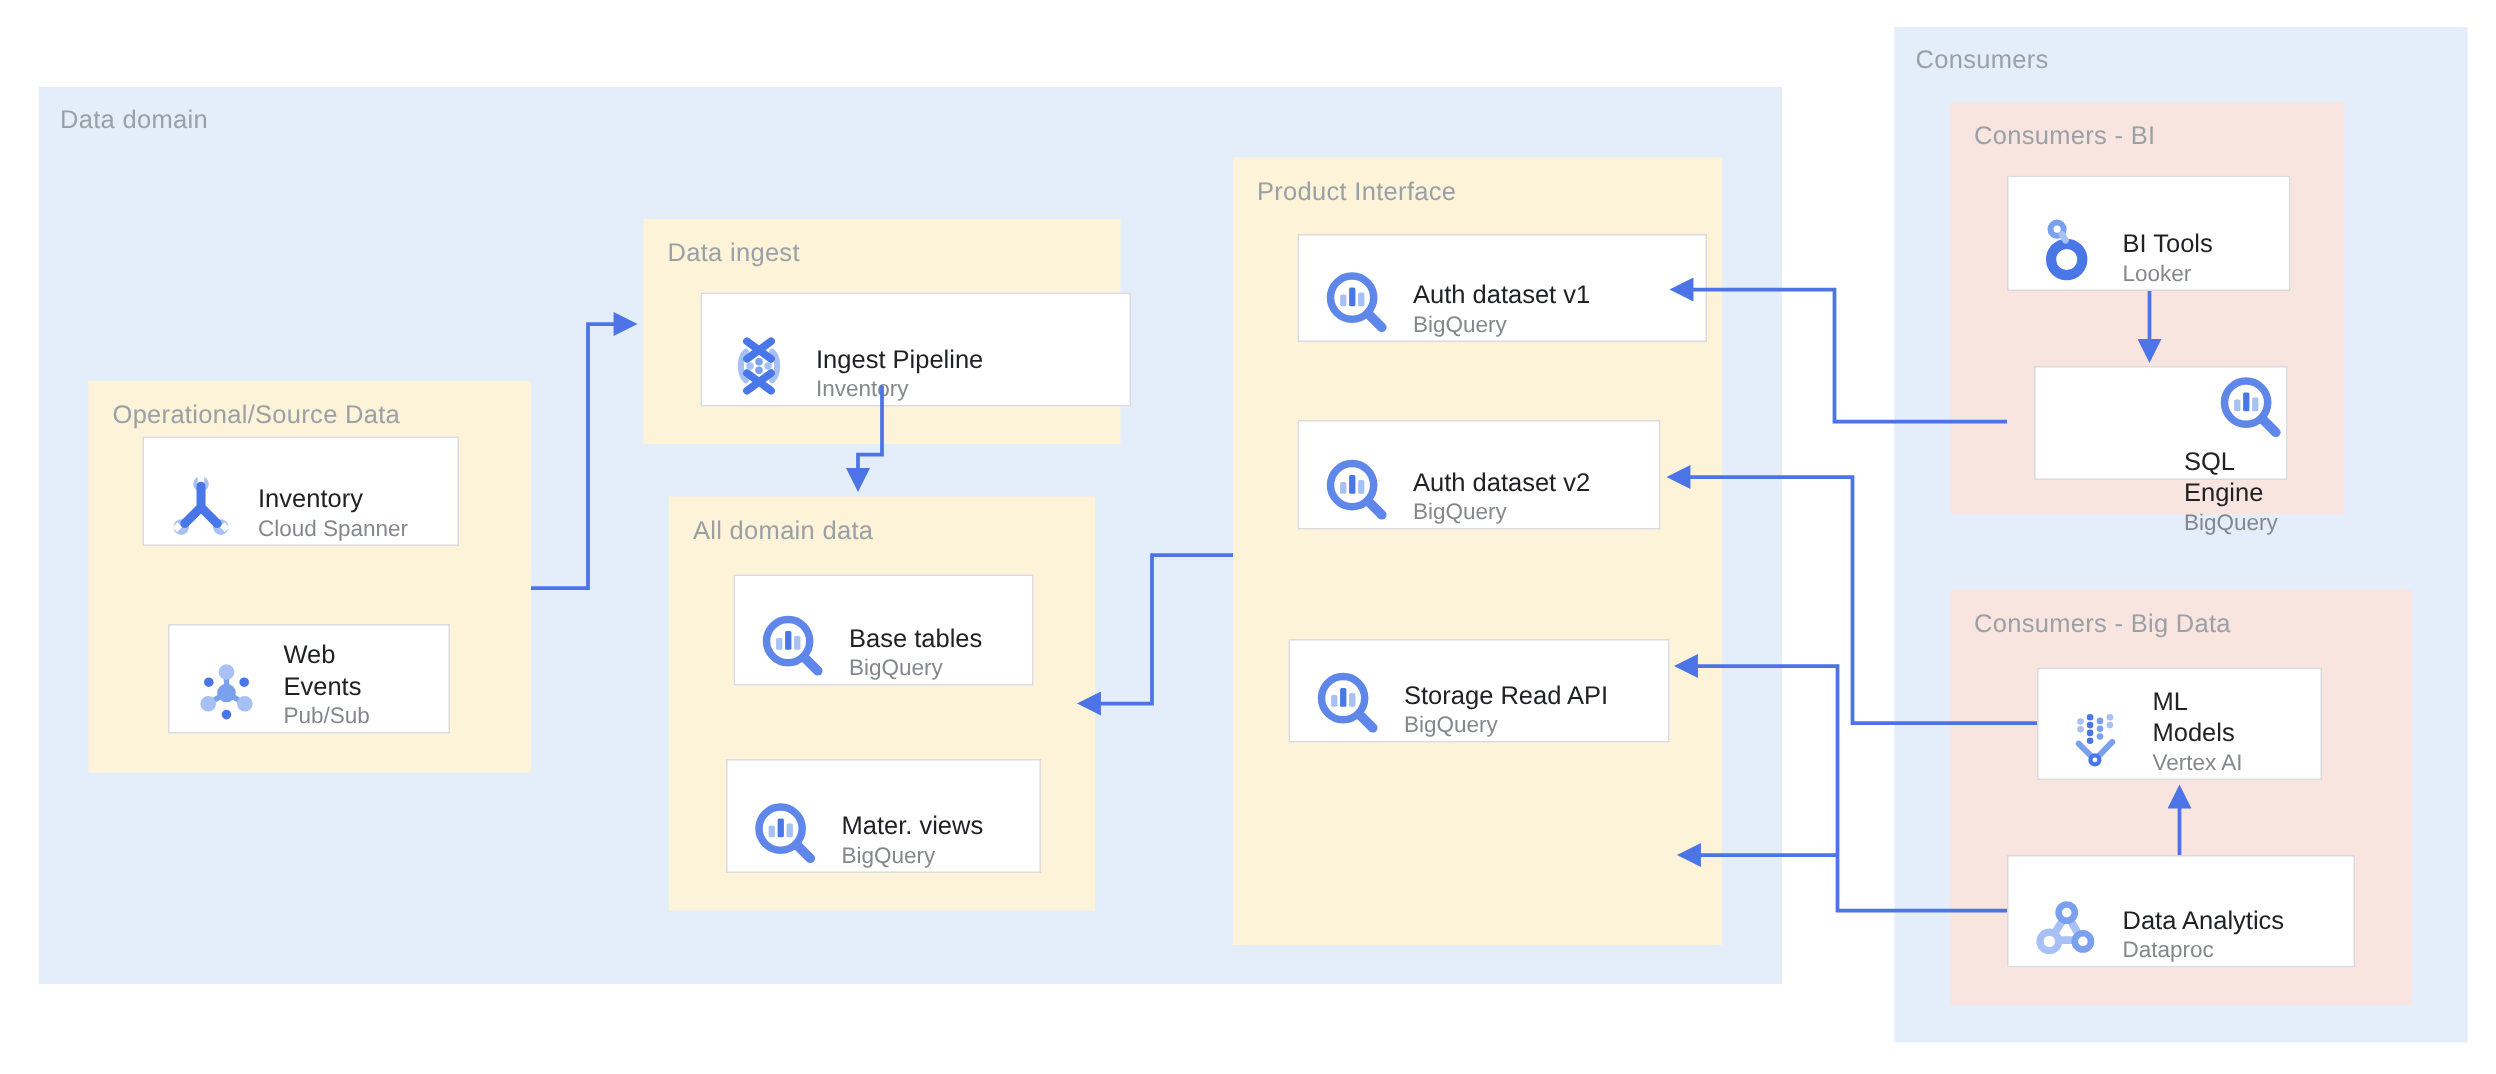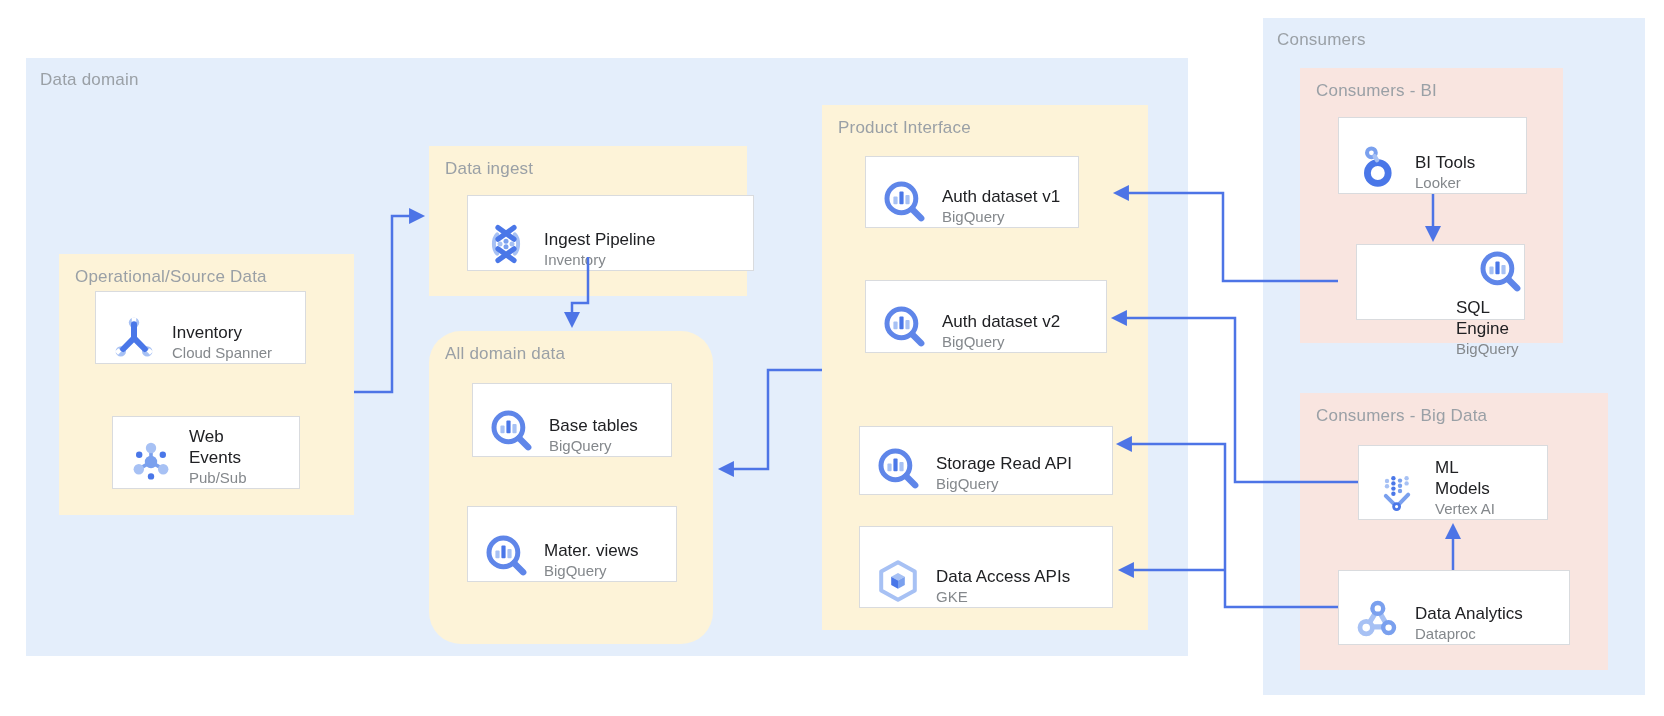--- a/index.html
+++ b/index.html
@@ -158,21 +158,21 @@
             <use href="#ic-dataflow"></use>
           </svg>
         </span>
       <span class="txt">
         <div class="label">Ingest Pipeline</div>
         <div class="service">Inventory</div>
       </span>
     </div>
   </div>
 
-  <div class="group yellow" style="left:429px;top:331px;width:284px;height:313px;border-radius:32px;">
+  <div class="group yellow" style="left:446px;top:331px;width:284px;height:276px;">
     <div class="group-title">All domain data</div>
     <div class="card" style="left:43px;top:52px;width:200px;height:74px;">
       <span class="icon">
           <svg>
             <use href="#ic-bigquery"></use>
           </svg>
         </span>
       <span class="txt">
         <div class="label">Base tables</div>
         <div class="service">BigQuery</div>
@@ -186,21 +186,21 @@
         </span>
       <span class="txt">
         <div class="label">Mater. views</div>
         <div class="service">BigQuery</div>
       </span>
     </div>
   </div>
 
   <div class="group yellow" style="left:822px;top:105px;width:326px;height:525px;">
     <div class="group-title">Product Interface</div>
-    <div class="card" style="left:43px;top:51px;width:214px;height:72px;">
+    <div class="card" style="left:43px;top:51px;width:273px;height:72px;">
       <span class="icon">
           <svg>
             <use href="#ic-bigquery"></use>
           </svg>
         </span>
       <span class="txt">
         <div class="label">Auth dataset v1</div>
         <div class="service">BigQuery</div>
       </span>
     </div>
@@ -217,31 +217,20 @@
     </div>
     <div class="card" style="left:37px;top:297px;width:254px;height:69px;margin-top:24px;">
       <span class="icon">
           <svg>
             <use href="#ic-bigquery"></use>
           </svg>
         </span>
       <span class="txt">
         <div class="label">Storage Read API</div>
         <div class="service">BigQuery</div>
-      </span>
-    </div>
-    <div class="card" style="left:37px;top:421px;width:254px;height:82px;">
-      <span class="icon">
-          <svg>
-            <use href="#ic-gke"></use>
-          </svg>
-        </span>
-      <span class="txt">
-        <div class="label">Data Access APIs</div>
-        <div class="service">GKE</div>
       </span>
     </div>
   </div>
 
   <div class="group pink" style="left:1300px;top:68px;width:263px;height:275px;">
     <div class="group-title">Consumers - BI</div>
     <div class="card" style="left:38px;top:49px;width:189px;height:77px;">
       <span class="icon">
           <svg>
             <use href="#ic-looker"></use>

